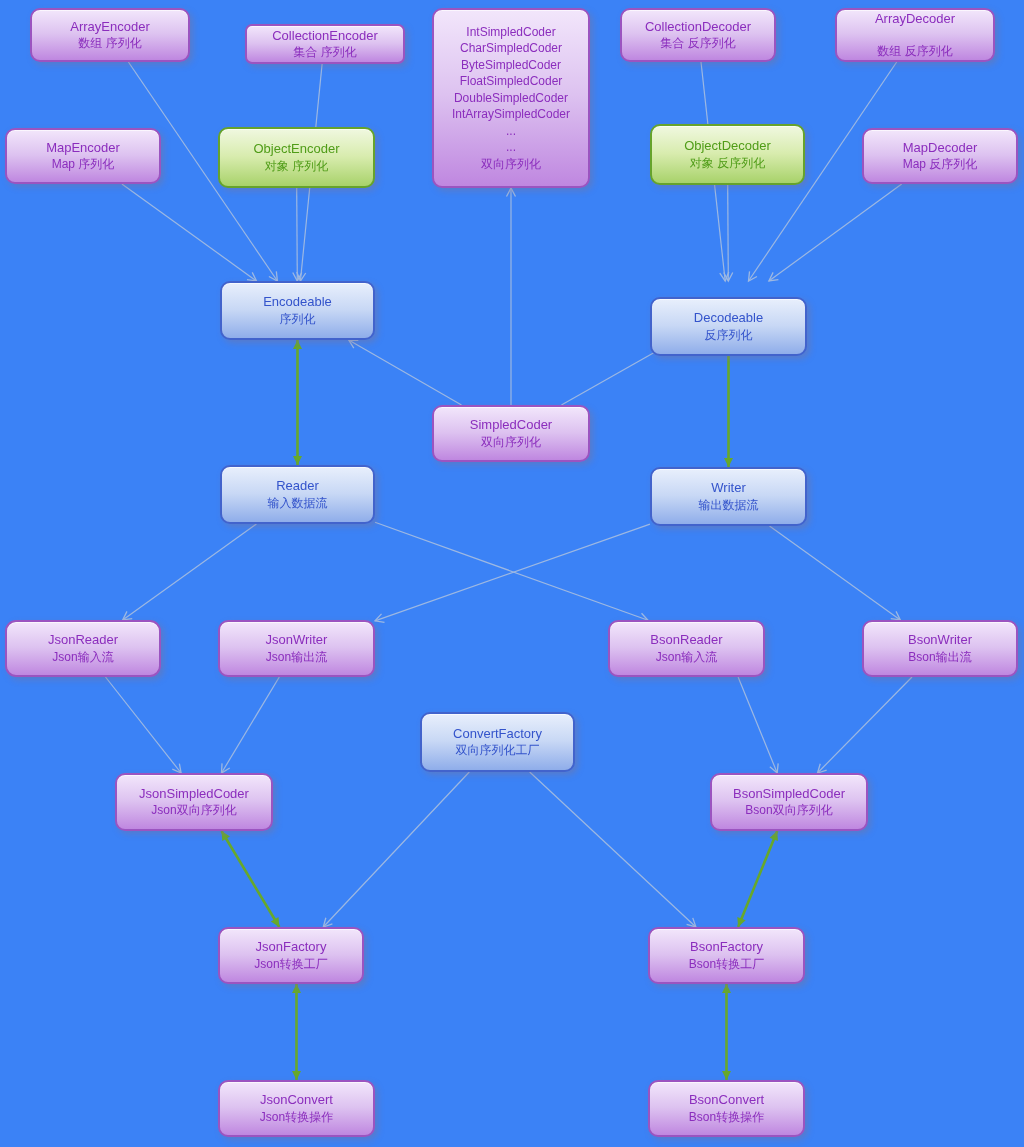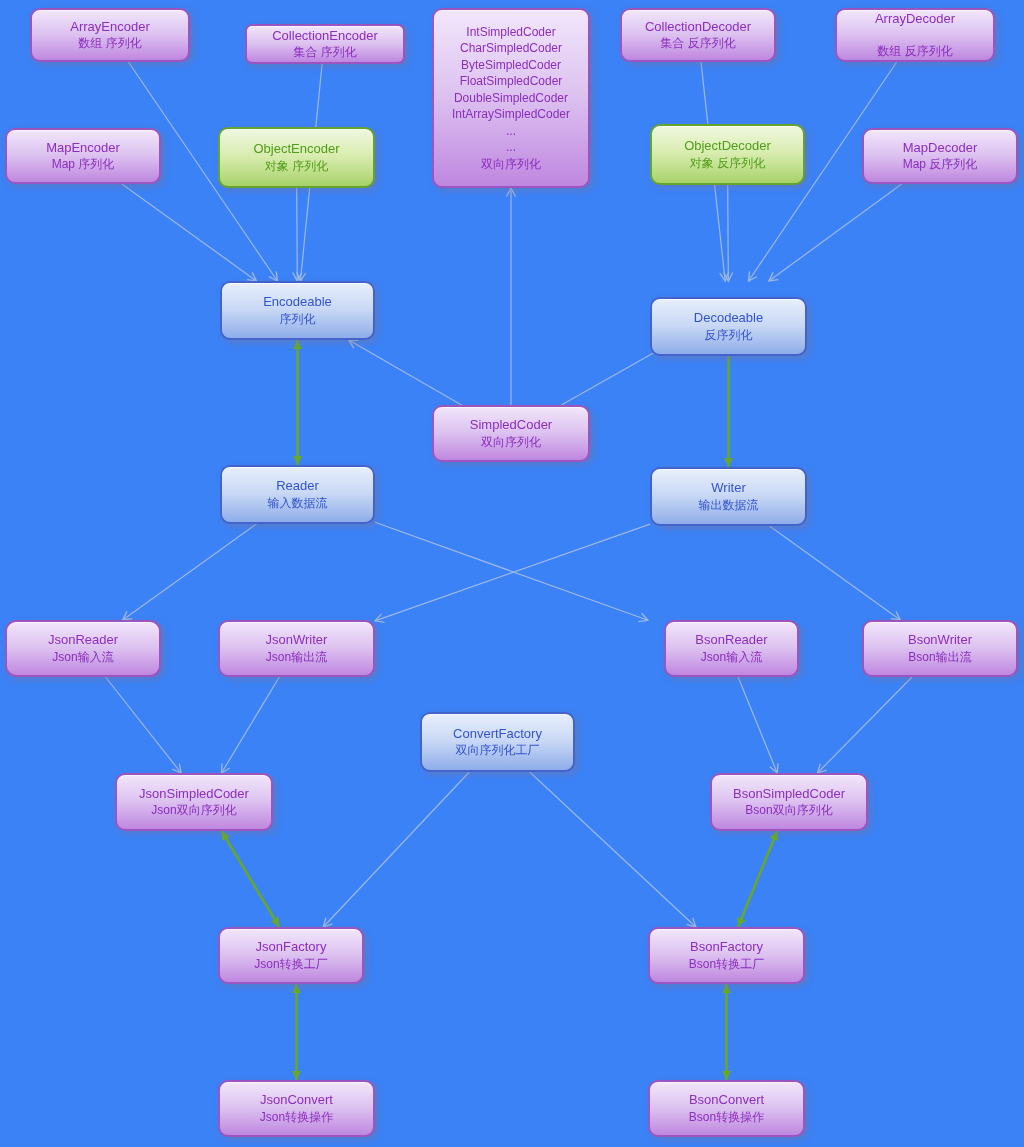--- a/index.html
+++ b/index.html
@@ -155,21 +155,21 @@
       <div class="node-line">输出数据流</div>
     </div>
     <div class="node purple" style="left: 5px; top: 620px; width: 156px; height: 57px; border-radius: 11px;">
       <div class="node-line node-title">JsonReader</div>
       <div class="node-line">Json输入流</div>
     </div>
     <div class="node purple" style="left: 218px; top: 620px; width: 157px; height: 57px;">
       <div class="node-line node-title">JsonWriter</div>
       <div class="node-line">Json输出流</div>
     </div>
-    <div class="node purple" style="left: 664px; top: 620px; width: 135px; height: 57px;">
+    <div class="node purple" style="left: 608px; top: 620px; width: 157px; height: 57px;">
       <div class="node-line node-title">BsonReader</div>
       <div class="node-line">Json输入流</div>
     </div>
     <div class="node purple" style="left: 862px; top: 620px; width: 156px; height: 57px;">
       <div class="node-line node-title">BsonWriter</div>
       <div class="node-line">Bson输出流</div>
     </div>
     <div class="node blue" style="left: 420px; top: 712px; width: 155px; height: 60px;">
       <div class="node-line node-title">ConvertFactory</div>
       <div class="node-line">双向序列化工厂</div>

